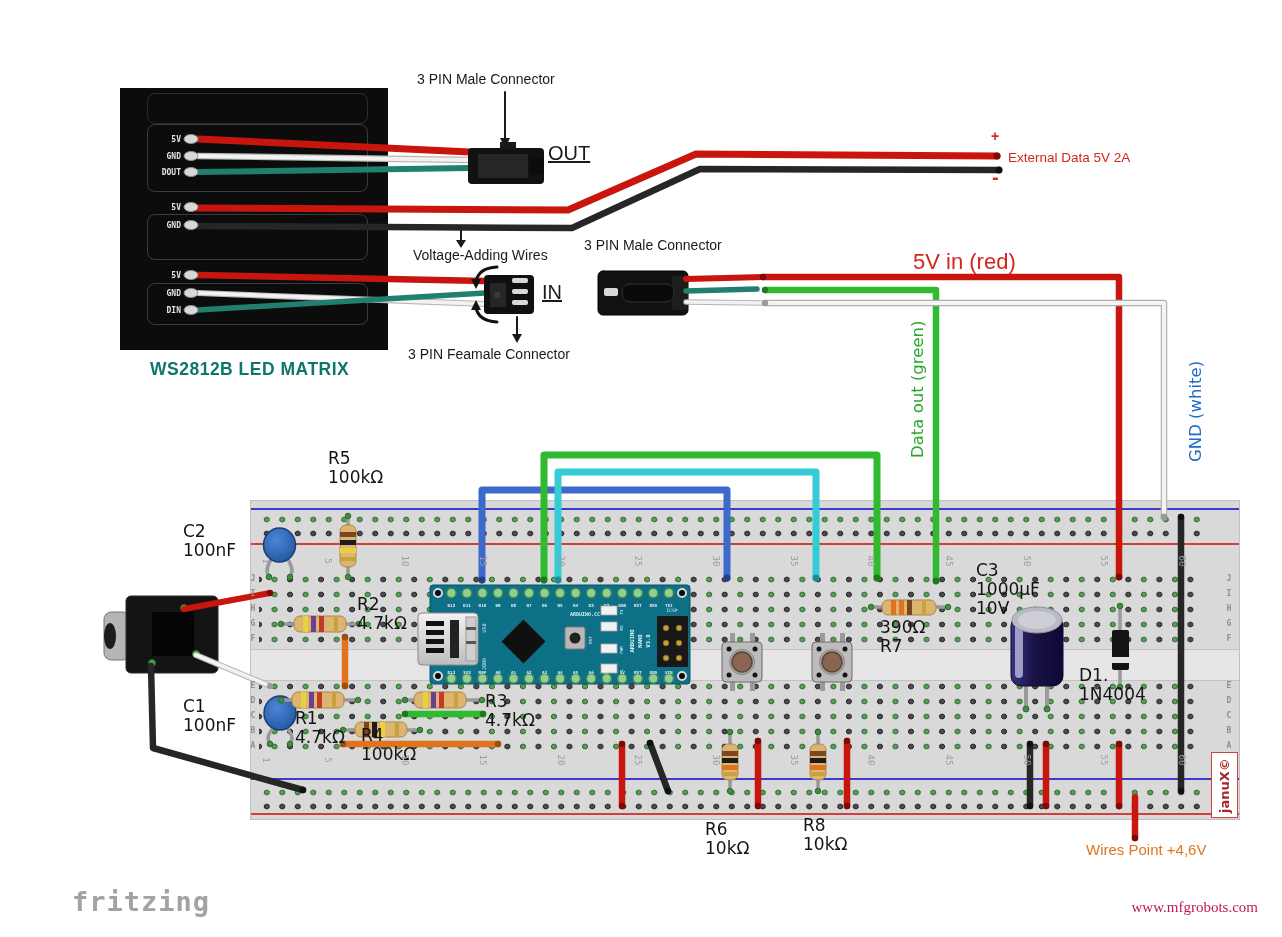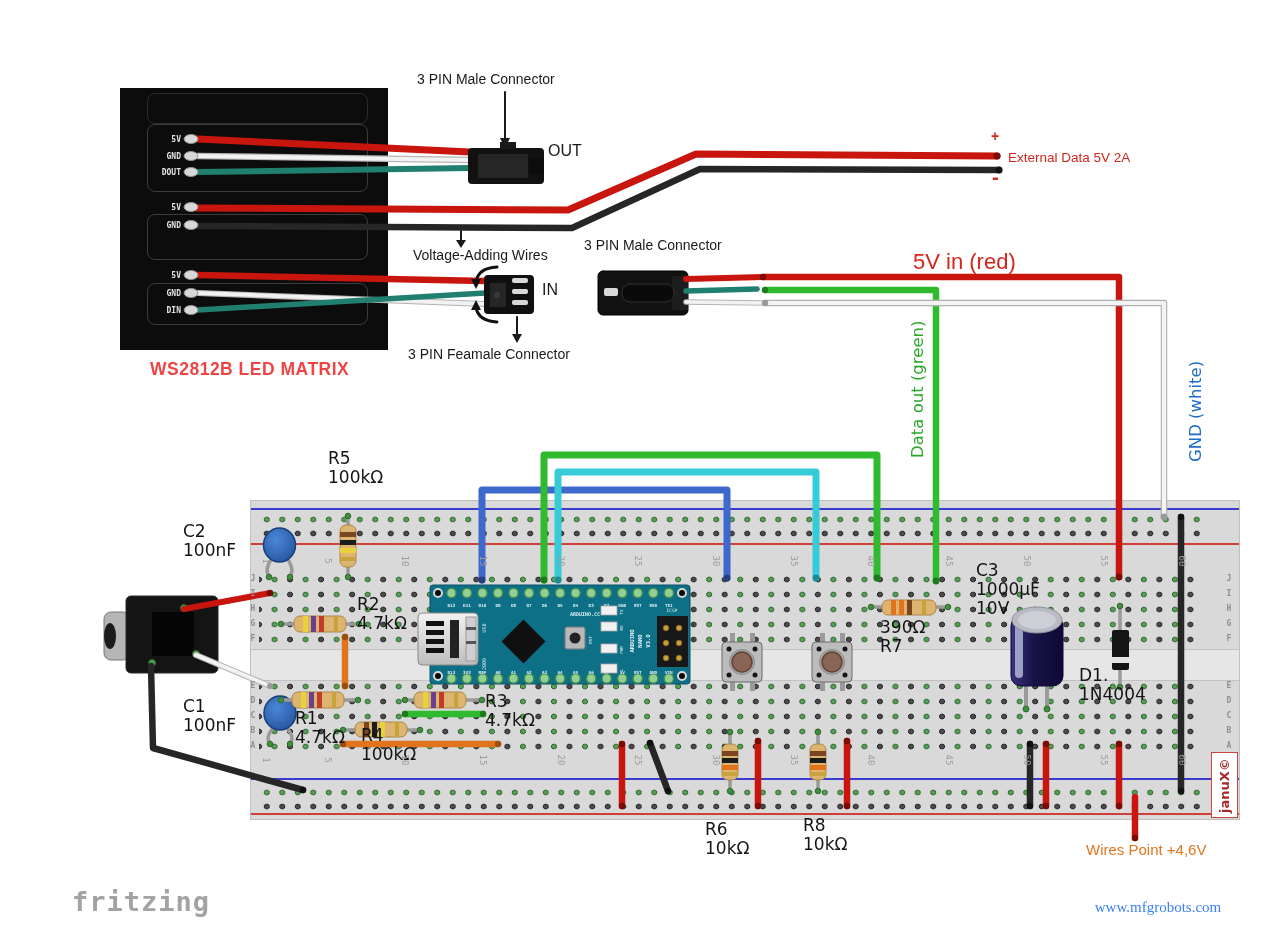--- a/index.html
+++ b/index.html
@@ -18,36 +18,36 @@
           background-size:15.5px 15px;}
   .dots-alt{background-image:
       radial-gradient(circle,#55a055 1.6px,#2e612e 2.6px,rgba(0,0,0,0) 3.2px),
       radial-gradient(circle,#4c4c4c 1.6px,#242424 2.6px,rgba(0,0,0,0) 3.2px);
       background-size:31.06px 15px,31.06px 15px;background-position:0 0,15.53px 0;}
   
   #panel{position:absolute;left:120px;top:88px;width:268px;height:262px;background:#0c0c0c;}
   .poutline{position:absolute;border:1px solid #3c3c3c;border-radius:8px;}
   
   .an{position:absolute;font:14px "Liberation Sans",sans-serif;color:#1a1a1a;white-space:nowrap;text-align:center;}
-  .big{font-size:16px;}
+  .big{font-size:20px;text-decoration:underline;}
   .cl{position:absolute;font:17px/1.12 "DejaVu Sans",sans-serif;color:#141414;white-space:nowrap;}
   .red{color:#d4261c;}
   .vlabel{position:absolute;transform:rotate(-90deg);transform-origin:0 0;white-space:nowrap;
           font:16.5px "DejaVu Sans",sans-serif;}
   .rl{position:absolute;font:bold 8px "DejaVu Sans Mono",monospace;color:#8f8f8f;}
   .cn{position:absolute;font:9px "DejaVu Sans Mono",monospace;color:#9b9b9b;}
   #janux-box{position:absolute;left:1211px;top:752px;width:27px;height:66px;background:#ffffff;
              border:1px solid #cc4444;box-sizing:border-box;}
   #janux-text{left:1217px;top:813px;font:bold 13px "DejaVu Sans",sans-serif;color:#a52a2a;}
   #fritzing{position:absolute;left:72px;top:886px;font:600 27px "DejaVu Sans Mono",monospace;
             color:#a3a3a3;letter-spacing:1px;}
-  #watermark{position:absolute;left:1058px;top:899px;width:200px;text-align:center;
-             font:15px "Liberation Serif",serif;color:#3b82f6;}
+  #watermark{position:absolute;left:1058px;top:899px;width:200px;text-align:right;
+             font:15px "Liberation Serif",serif;color:#be185d;}
   #panel-title{position:absolute;left:150px;top:359px;font:600 17.5px "Liberation Sans",sans-serif;
-               color:#ef4444;letter-spacing:.5px;}
+               color:#0f766e;letter-spacing:.5px;}
   svg text{font-family:"DejaVu Sans Mono",monospace;}
 </style>
 </head>
 <body>
 
 <div id="canvas">
 
   <div id="panel">
     <div class="poutline" style="left:27px;top:5px;width:219px;height:29px;border-color:#2c2c2c"></div>
     <div class="poutline" style="left:27px;top:36px;width:219px;height:66px"></div>

